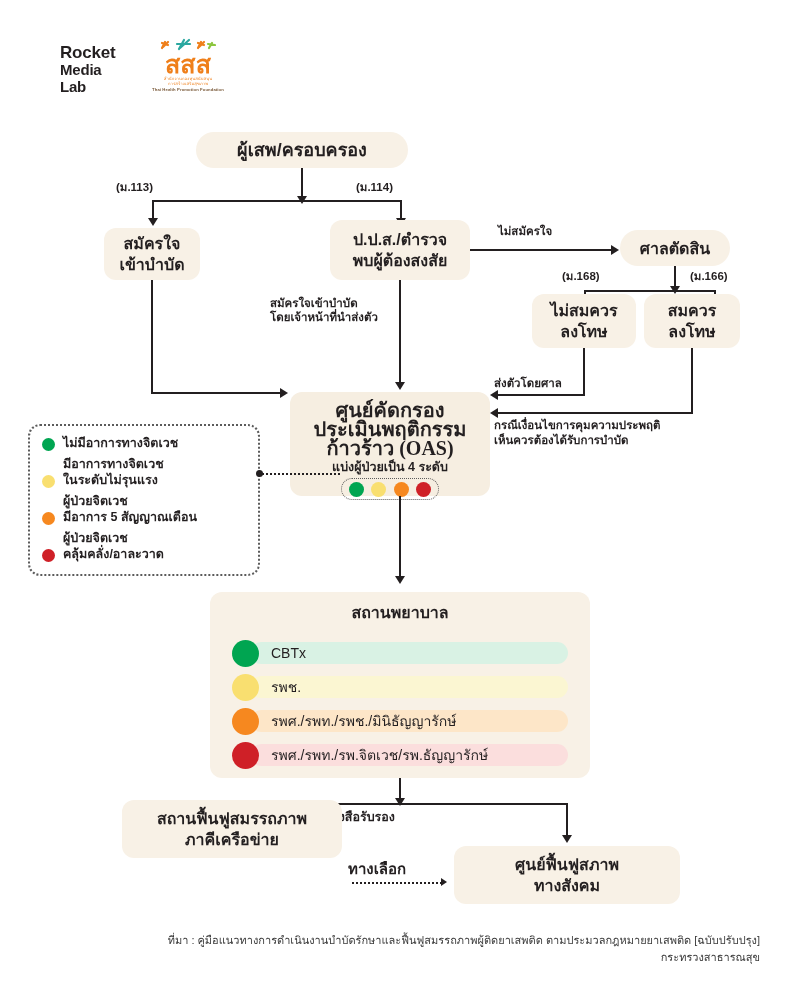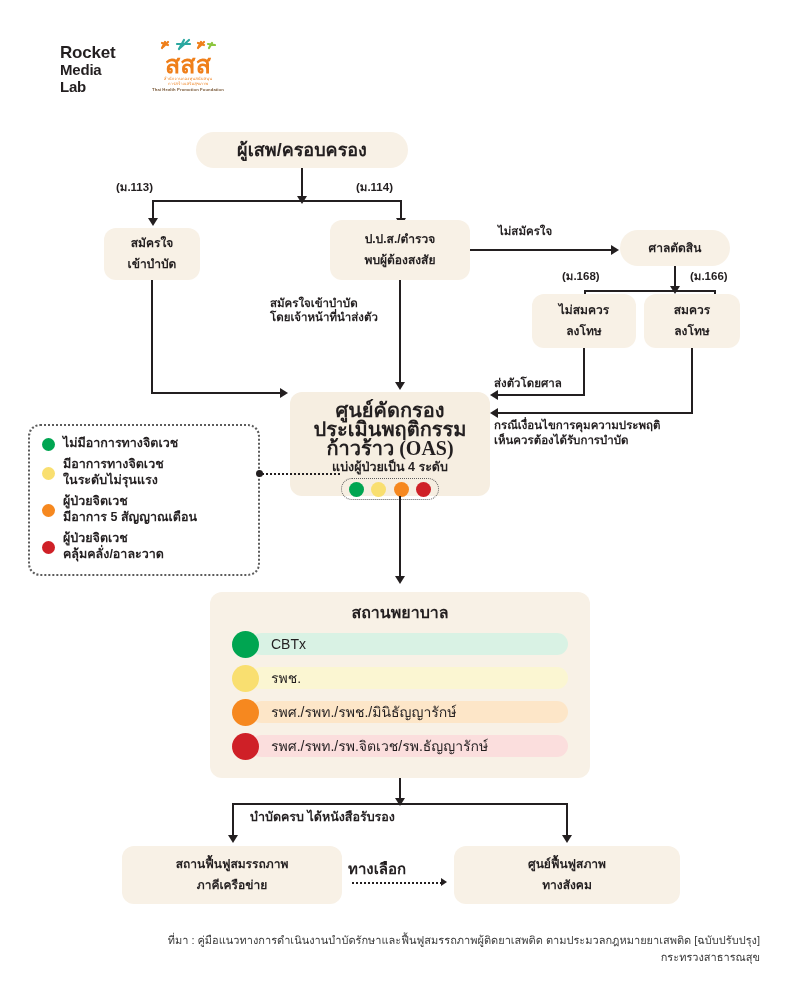--- a/index.html
+++ b/index.html
@@ -74,21 +74,21 @@
   
   .node {
     position: absolute;
     background: #f8f1e6;
     border-radius: 12px;
     display: flex;
     align-items: center;
     justify-content: center;
     text-align: center;
     font-weight: 800;
-    font-size: 12px;
+    font-size: 16px;
     line-height: 21px;
     color: #231f20;
     box-sizing: border-box;
     padding: 6px 10px;
   }
   .node.pill { border-radius: 18px; }
 
   .lbl {
     position: absolute;
     font-size: 11.5px;
@@ -132,21 +132,21 @@
     position: absolute;
     left: 28px; top: 424px;
     width: 232px; height: 152px;
     border: 2px dotted #5b5b5b;
     border-radius: 12px;
     box-sizing: border-box;
     padding: 9px 10px 8px 12px;
   }
   .legend-row {
     display: flex;
-    align-items: center;
+    align-items: flex-end;
     margin-bottom: 5px;
   }
   .legend-dot {
     width: 13px; height: 13px;
     border-radius: 50%;
     flex: 0 0 13px;
     margin-top: 3px;
     margin-right: 8px;
   }
   .legend-text {
@@ -202,21 +202,21 @@
     background: #f8f1e6;
     border-radius: 12px;
     box-sizing: border-box;
     padding: 10px 22px 12px 22px;
   }
   .hospital-title {
     text-align: center;
     font-size: 16px;
     font-weight: 800;
     line-height: 22px;
-    margin-bottom: 6px;
+    margin-bottom: 15px;
   }
   .hrow {
     position: relative;
     height: 28px;
     margin-bottom: 6px;
     display: flex;
     align-items: center;
   }
   .hrow-bar {
     position: absolute;
@@ -449,21 +449,21 @@
 
   <div class="ln vline" style="left:399px; top:778px; height:24px;"></div>
   <div class="arrow-down" style="left:395px; top:798px;"></div>
   <div class="ln hline" style="left:232px; top:803px; width:336px;"></div>
   <div class="ln vline" style="left:232px; top:803px; height:34px;"></div>
   <div class="arrow-down" style="left:228px; top:835px;"></div>
   <div class="ln vline" style="left:566px; top:803px; height:34px;"></div>
   <div class="arrow-down" style="left:562px; top:835px;"></div>
   <div class="lbl center" style="left:250px; top:810px; width:300px; font-size:12.5px;">บำบัดครบ ได้หนังสือรับรอง</div>
 
-  <div class="node" style="left:122px; top:846px; width:220px; height:58px;">
+  <div class="node" style="left:122px; top:800px; width:220px; height:58px;">
     <span style="white-space:pre-line;">สถานฟื้นฟูสมรรถภาพ
 ภาคีเครือข่าย</span>
   </div>
   <div class="node" style="left:454px; top:846px; width:226px; height:58px;text-align:center;">
     <span style="white-space:pre-line;">ศูนย์ฟื้นฟูสภาพ
 ทางสังคม</span>
   </div>
 
   <div class="lbl center" style="left:348px; top:862px; width:100px; font-size:15px;">ทางเลือก</div>
   <div class="dotline" style="left:352px; top:882px; width:90px;"></div>

